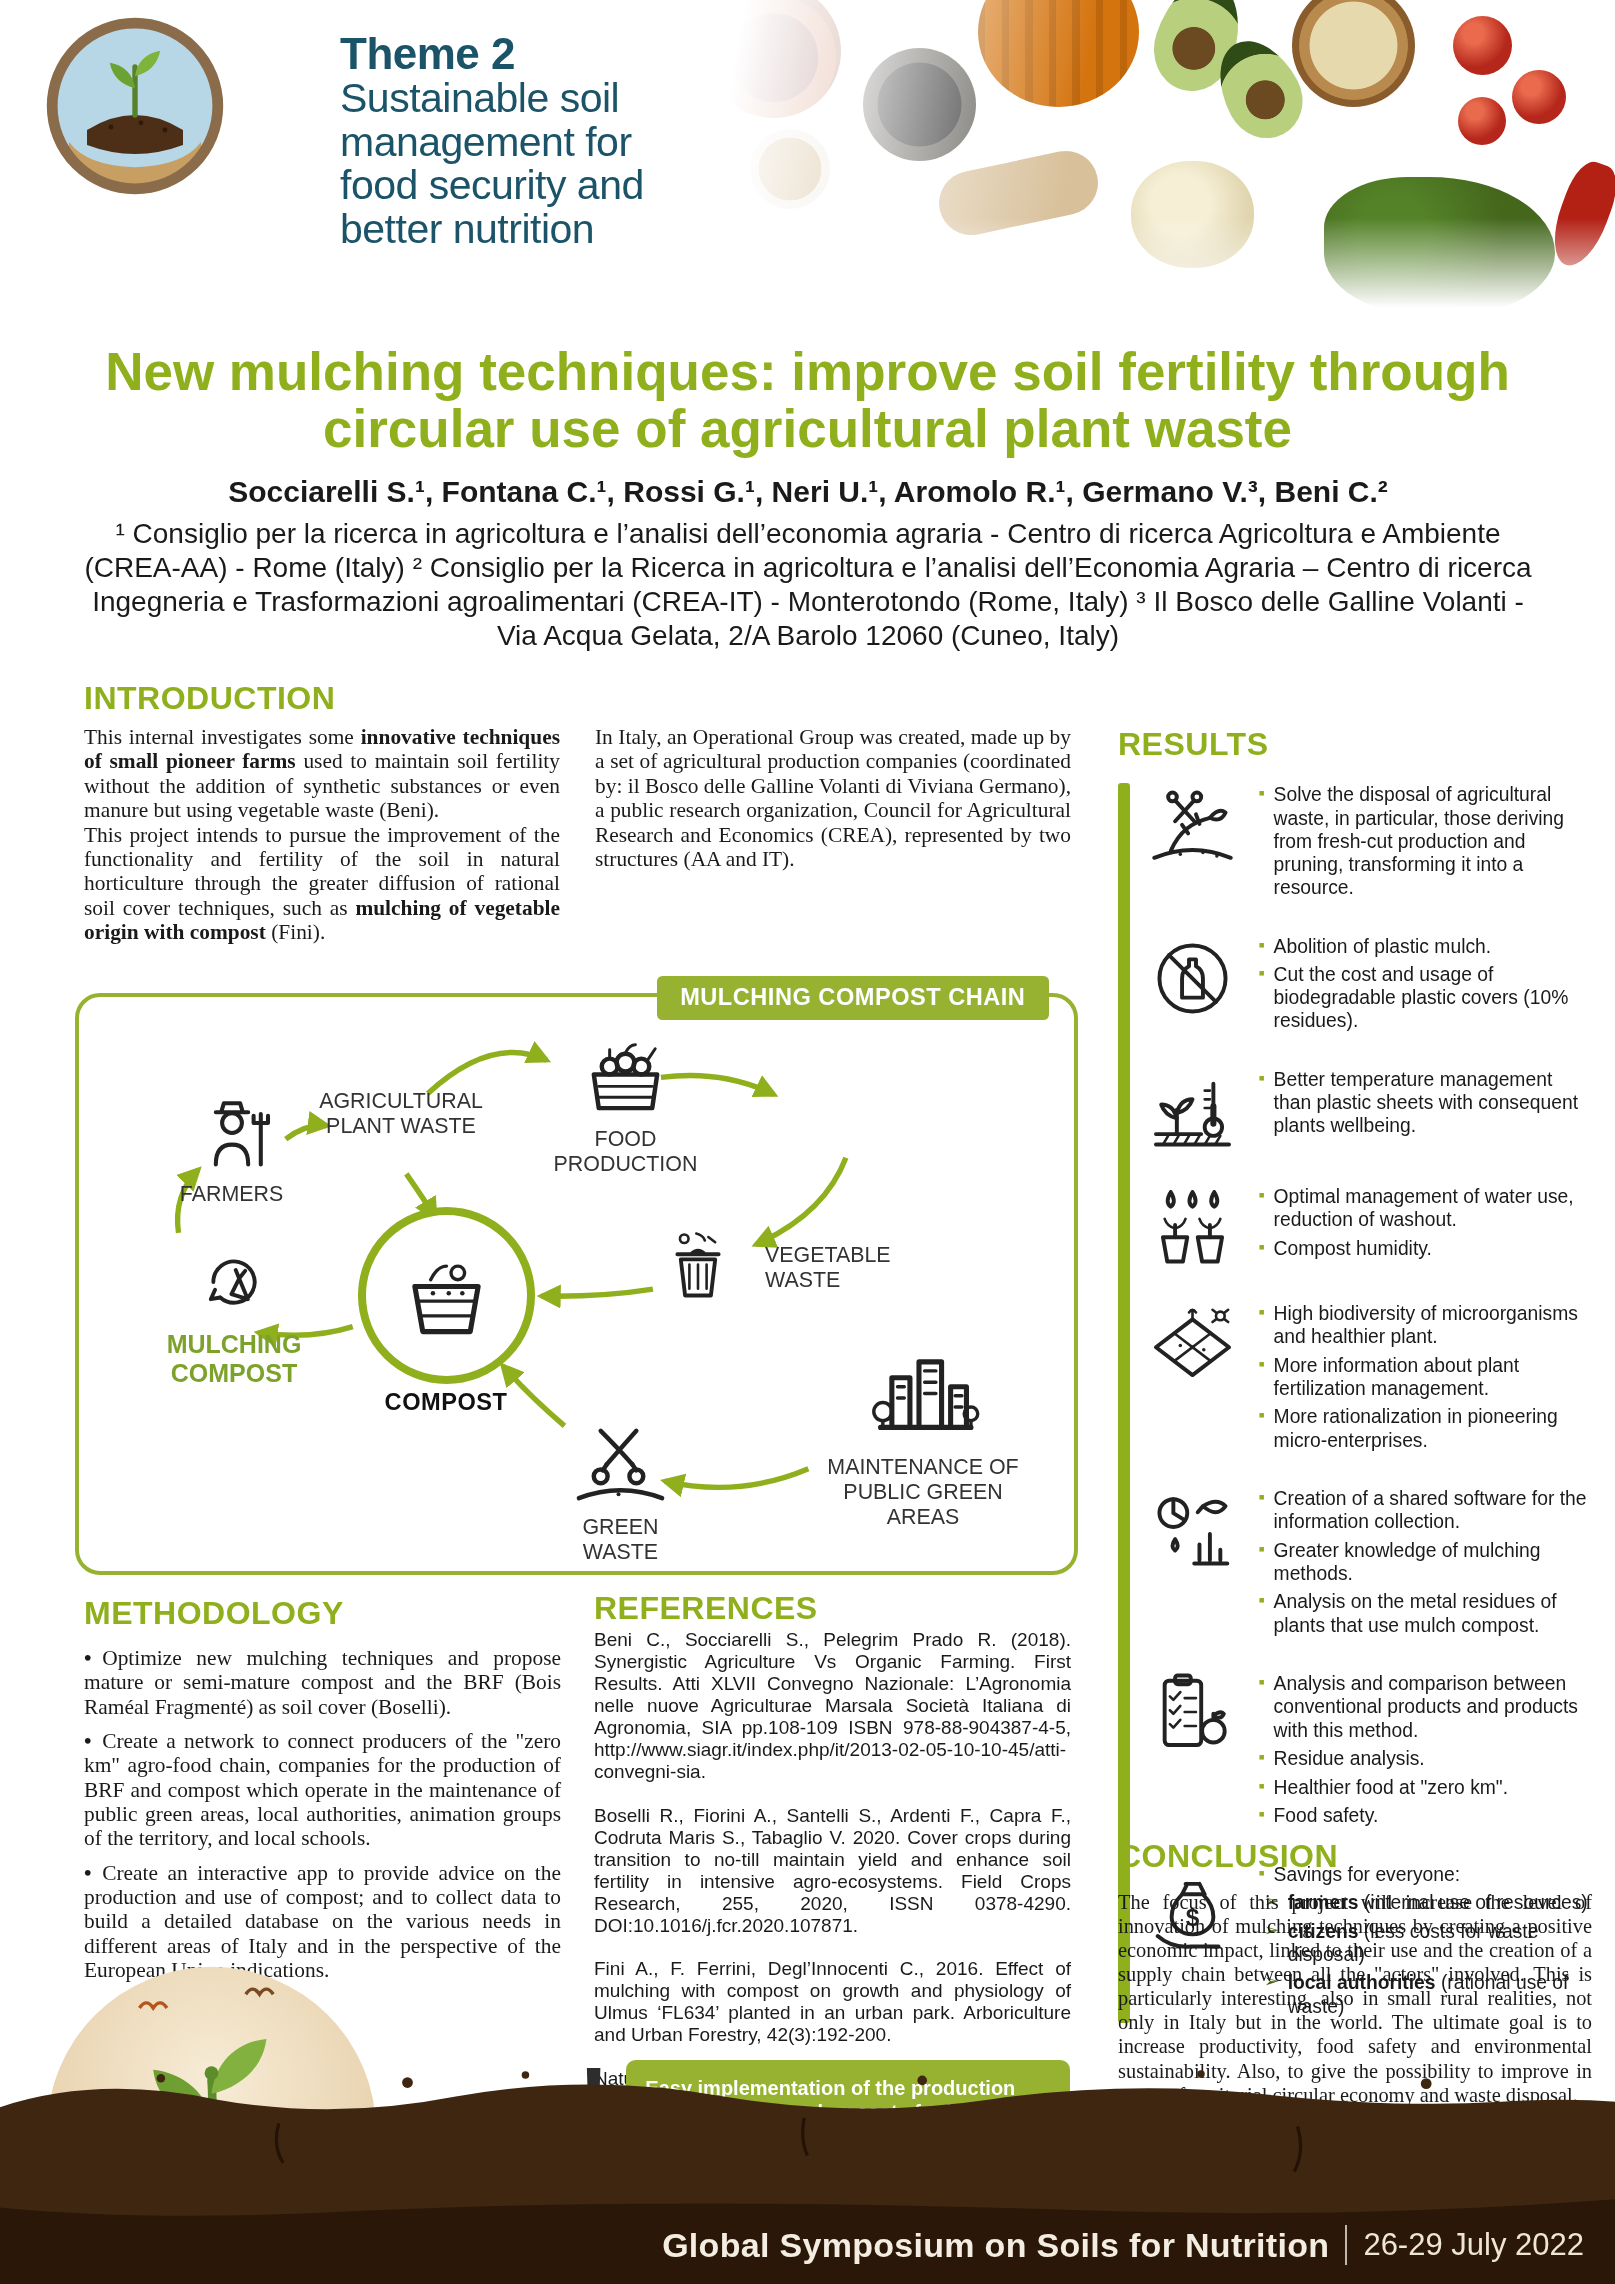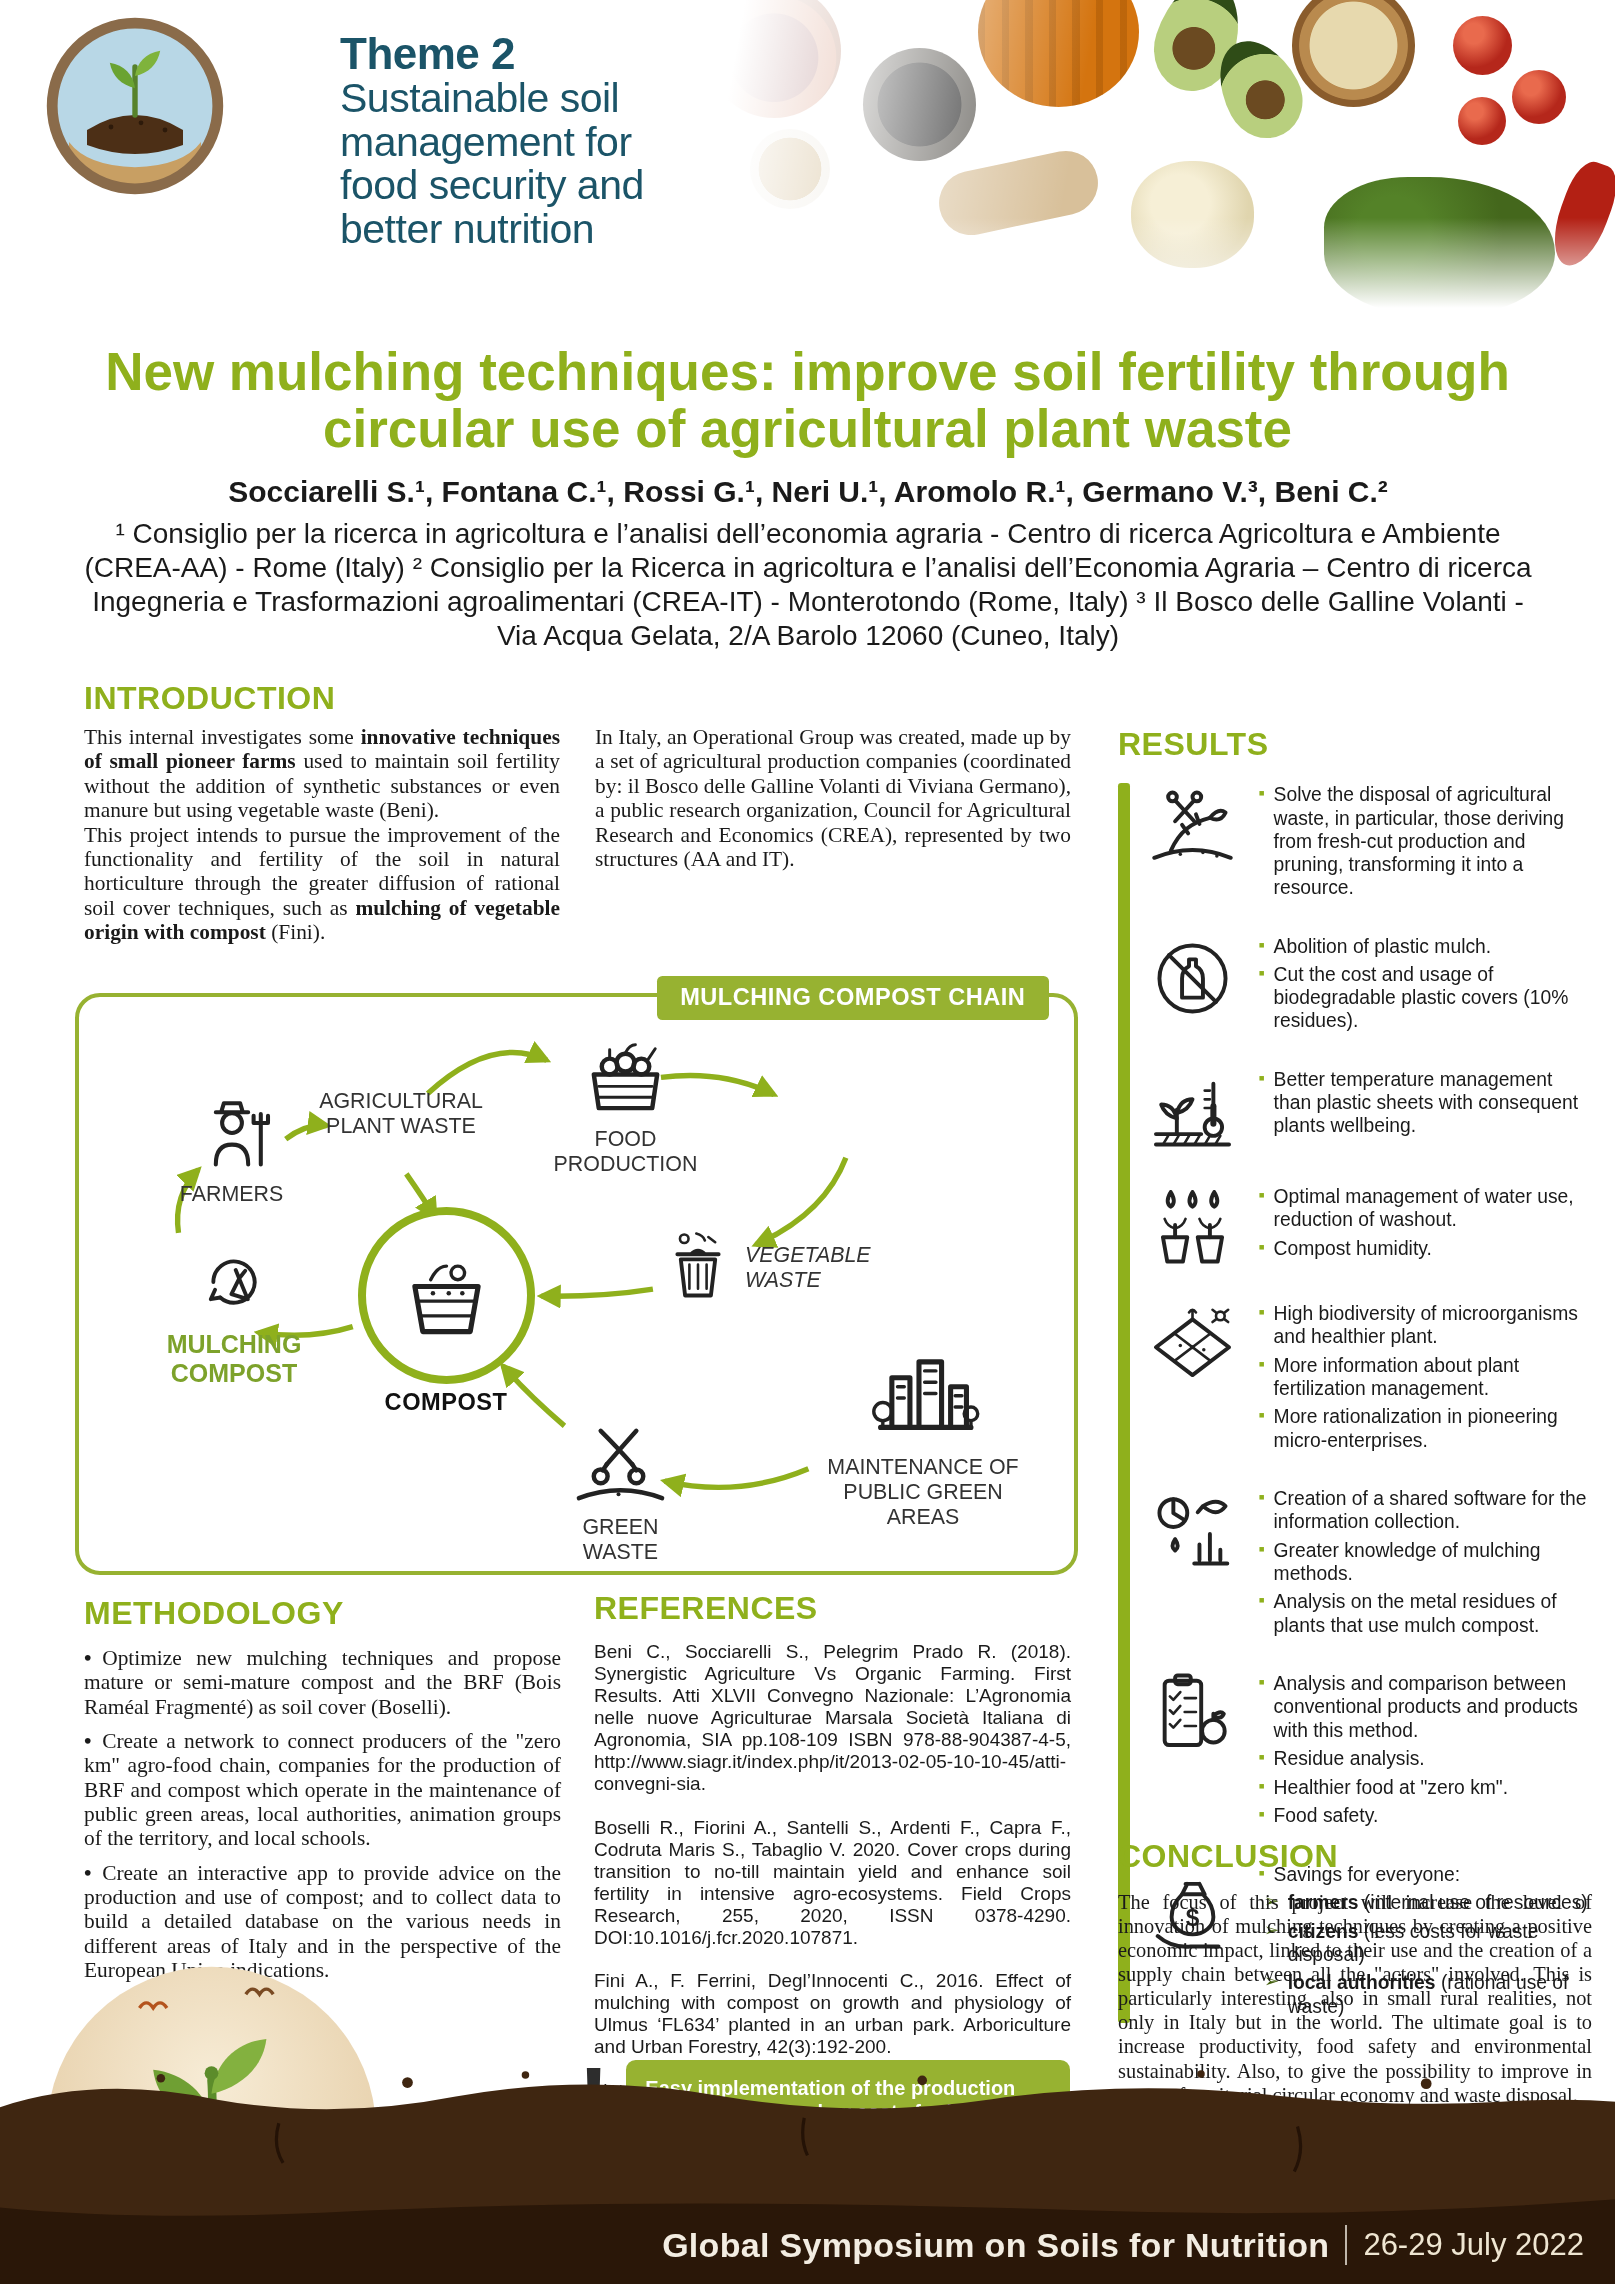--- a/index.html
+++ b/index.html
@@ -41,33 +41,33 @@
   
   .intro-head{left:84px;top:680px;}
   .intro-cols{left:84px;top:725px;width:987px;display:flex;gap:35px;}
   .intro-col{width:476px;}
 
   
   .diagram{left:75px;top:993px;width:995px;height:574px;border:4.3px solid #97b231;border-radius:25px;background:#fff;}
   .dg-badge{position:absolute;top:-21.4px;right:25px;background:#97b231;color:#fff;font-weight:700;font-size:23.6px;padding:8.6px 23.6px;border-radius:5.4px;letter-spacing:0.5px;}
   .dg-arrows{position:absolute;left:0;top:0;width:987px;height:565px;z-index:1;}
   .dg-node{position:absolute;display:flex;flex-direction:column;align-items:center;gap:5.4px;z-index:2;}
-  .dg-row{flex-direction:row;align-items:center;gap:4px;font-style:italic;}
+  .dg-row{flex-direction:row;align-items:center;gap:24px;}
   .dg-label{font-size:21.4px;color:#333;text-align:center;line-height:1.15;}
   .dg-label.bold{font-weight:700;color:#111;font-size:23.6px;letter-spacing:0.5px;}
   .dg-label.green{color:#7da22b;font-weight:700;font-size:25px;}
   .compost-ring{width:161px;height:161px;border:8.6px solid #8fb01c;border-radius:50%;display:flex;align-items:center;justify-content:center;background:#fff;}
 
   
   .methodology{left:84px;top:1595px;width:477px;}
   .methodology .m-item{margin-top:9.7px;}
   .m-mk{font-weight:700;}
   .references{left:594px;top:1590px;width:477px;}
   .ref-p{font-size:19px;line-height:1.16;text-align:justify;margin:0 0 21.4px 0;}
-  .references .section-heading{margin-bottom:14px;}
+  .references .section-heading{margin-bottom:2px;}
   .methodology .section-heading{margin-bottom:14px;}
 
   
   .callout-mark{left:578px;top:2047px;font-size:94px;font-weight:900;color:#2d2d2d;}
   .callout{left:626px;top:2060px;width:444px;background:#97b231;color:#fff;font-weight:700;font-size:20px;line-height:1.22;padding:16px 19.3px;border-radius:9.7px;box-sizing:border-box;}
 
   
   .results{left:1118px;top:687px;width:474px;margin-top:39px;}
   .results-body{display:flex;gap:19.3px;margin-top:20.4px;}
   .results-bar{width:11.8px;background:#8fb01c;border-radius:3.2px;flex:none;align-self:stretch;}

